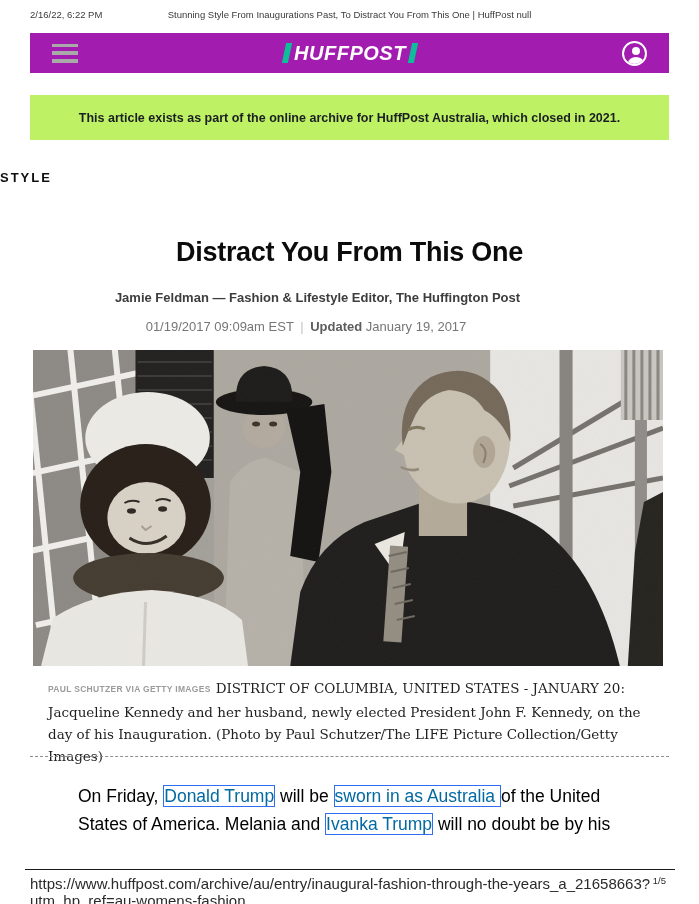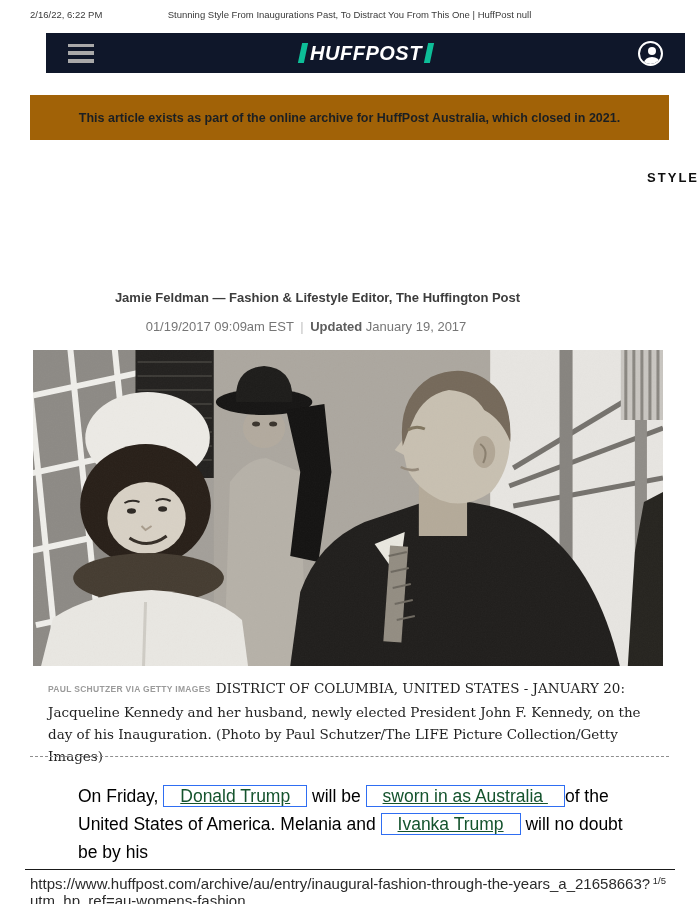--- a/index.html
+++ b/index.html
@@ -14,44 +14,44 @@
     font-size:9.5px; color:#3a3a3a; }
   .ph-datetime { position:absolute; left:30px; top:0; }
   .ph-title { position:absolute; left:60px; right:60px; top:0; text-align:center; }
 
   .footer-rule { position:absolute; top:869px; left:25px; width:650px;
     border-top:1.3px solid #1a1a1a; }
   .footer-url { position:absolute; top:875px; left:30px; font-size:15px; color:#2b2b2b; }
   .footer-page { position:absolute; top:875px; right:33px; font-size:9.5px; color:#2b2b2b; }
 
   
-  .masthead { position:absolute; top:33px; left:46px; width:639px; height:40px;
-    background:#0f172a; display:flex; align-items:center; justify-content:space-between;
+  .masthead { position:absolute; top:33px; left:30px; width:639px; height:40px;
+    background:#a21caf; display:flex; align-items:center; justify-content:space-between;
     padding:0 22px;gap:44px; }
   .hamburger { width:26px; height:19px; display:flex; flex-direction:column;
     justify-content:space-between; cursor:pointer; }
   .hamburger span { display:block; height:3.6px; background:#a9a9a9; }
   .logo { display:flex; align-items:center; cursor:pointer; }
   .logo-bar { width:6px; height:20px; background:#0dbe98; transform:skewX(-12deg); }
   .logo-text { color:#fff; font-weight:bold; font-style:italic; font-size:20px;
     letter-spacing:0.5px; margin:0 4px; }
   .avatar { width:25px; height:25px; border:2px solid #fff; border-radius:50%;
     position:relative; overflow:hidden; cursor:pointer; }
   .avatar .head { position:absolute; top:4px; left:7.5px; width:8px; height:8px;
     background:#fff; border-radius:50%; }
   .avatar .shoulders { position:absolute; bottom:-5px; left:3.5px; width:16px; height:12px;
     background:#fff; border-radius:50% 50% 0 0; }
 
   
   .notice { position:absolute; top:95px; left:30px; width:639px; height:45px;
-    background:#a16207; display:flex; align-items:center; justify-content:center; }
+    background:#bef264; display:flex; align-items:center; justify-content:center; }
   .notice-text { font-size:12.5px; font-weight:bold; color:#1b1f23; }
 
   
-  .kicker { position:absolute; top:170px; left:0; width:699px; text-align:right;
+  .kicker { position:absolute; top:170px; left:0; width:699px; text-align:left;
     font-size:13px; font-weight:bold; letter-spacing:2px; color:#0f0f0f; }
   .headline { position:absolute; top:197px; left:40px; width:619px; text-align:center;
     font-size:27px; font-weight:bold; line-height:37px; color:#0b0b0b; letter-spacing:-0.3px; }
   .byline { position:absolute; top:290px; left:0; width:635px; text-align:center;
     font-size:13px; font-weight:bold; color:#3d3d3d; }
   .dateline { position:absolute; top:319px; left:0; width:612px; text-align:center;
     font-size:13px; color:#767676; }
   .dateline .sep { color:#c2c2c2; padding:0 3px; }
   .dateline .updated-label { font-weight:bold; color:#5d5d5d; }
 
@@ -65,22 +65,22 @@
     font-size:13.5px; line-height:22px; color:#1f1f1f; }
   .credit { font-family:"Liberation Sans", sans-serif; font-size:8.5px; font-weight:bold;
     color:#9b9b9b; letter-spacing:0.3px; margin-right:5px; position:relative; top:-1px; }
 
   .divider { position:absolute; top:756px; left:30px; width:639px;
     border-top:1.6px dashed #8f8f8f; }
 
   
   .para { position:absolute; top:782px; left:78px; width:548px;
     font-size:17.5px; line-height:28px; color:#000; }
-  .para a { color:#14532d; text-decoration:underline; border:1px solid #2f6ef2;
-    padding:0 16px; cursor:pointer; }
+  .para a { color:#0369a1; border:1px solid #2f6ef2;
+    padding:0 0; cursor:pointer; }
 </style>
 </head>
 <body>
 
 <div class="page">
 
   <div class="print-header">
     <span class="ph-datetime">2/16/22, 6:22 PM</span>
     <span class="ph-title">Stunning Style From Inaugurations Past, To Distract You From This One | HuffPost null</span>
   </div>
@@ -100,21 +100,21 @@
       <span class="head"></span>
       <span class="shoulders"></span>
     </div>
   </div>
 
   <div class="notice">
     <span class="notice-text">This article exists as part of the online archive for HuffPost Australia, which closed in 2021.</span>
   </div>
 
   <div class="kicker">STYLE</div>
-  <h1 class="headline"><br></h1>
+  <h1 class="headline"><br><span>Distract You From This One</span></h1>
   <div class="byline">Jamie Feldman — Fashion &amp; Lifestyle Editor, The Huffington Post</div>
   <div class="dateline">
     <span>01/19/2017 09:09am EST</span>
     <span class="sep">|</span>
     <span class="updated-label">Updated</span>
     <span>January 19, 2017</span>
   </div>
 
   <div class="photo">
     <svg viewBox="0 0 627 316" preserveAspectRatio="none">

